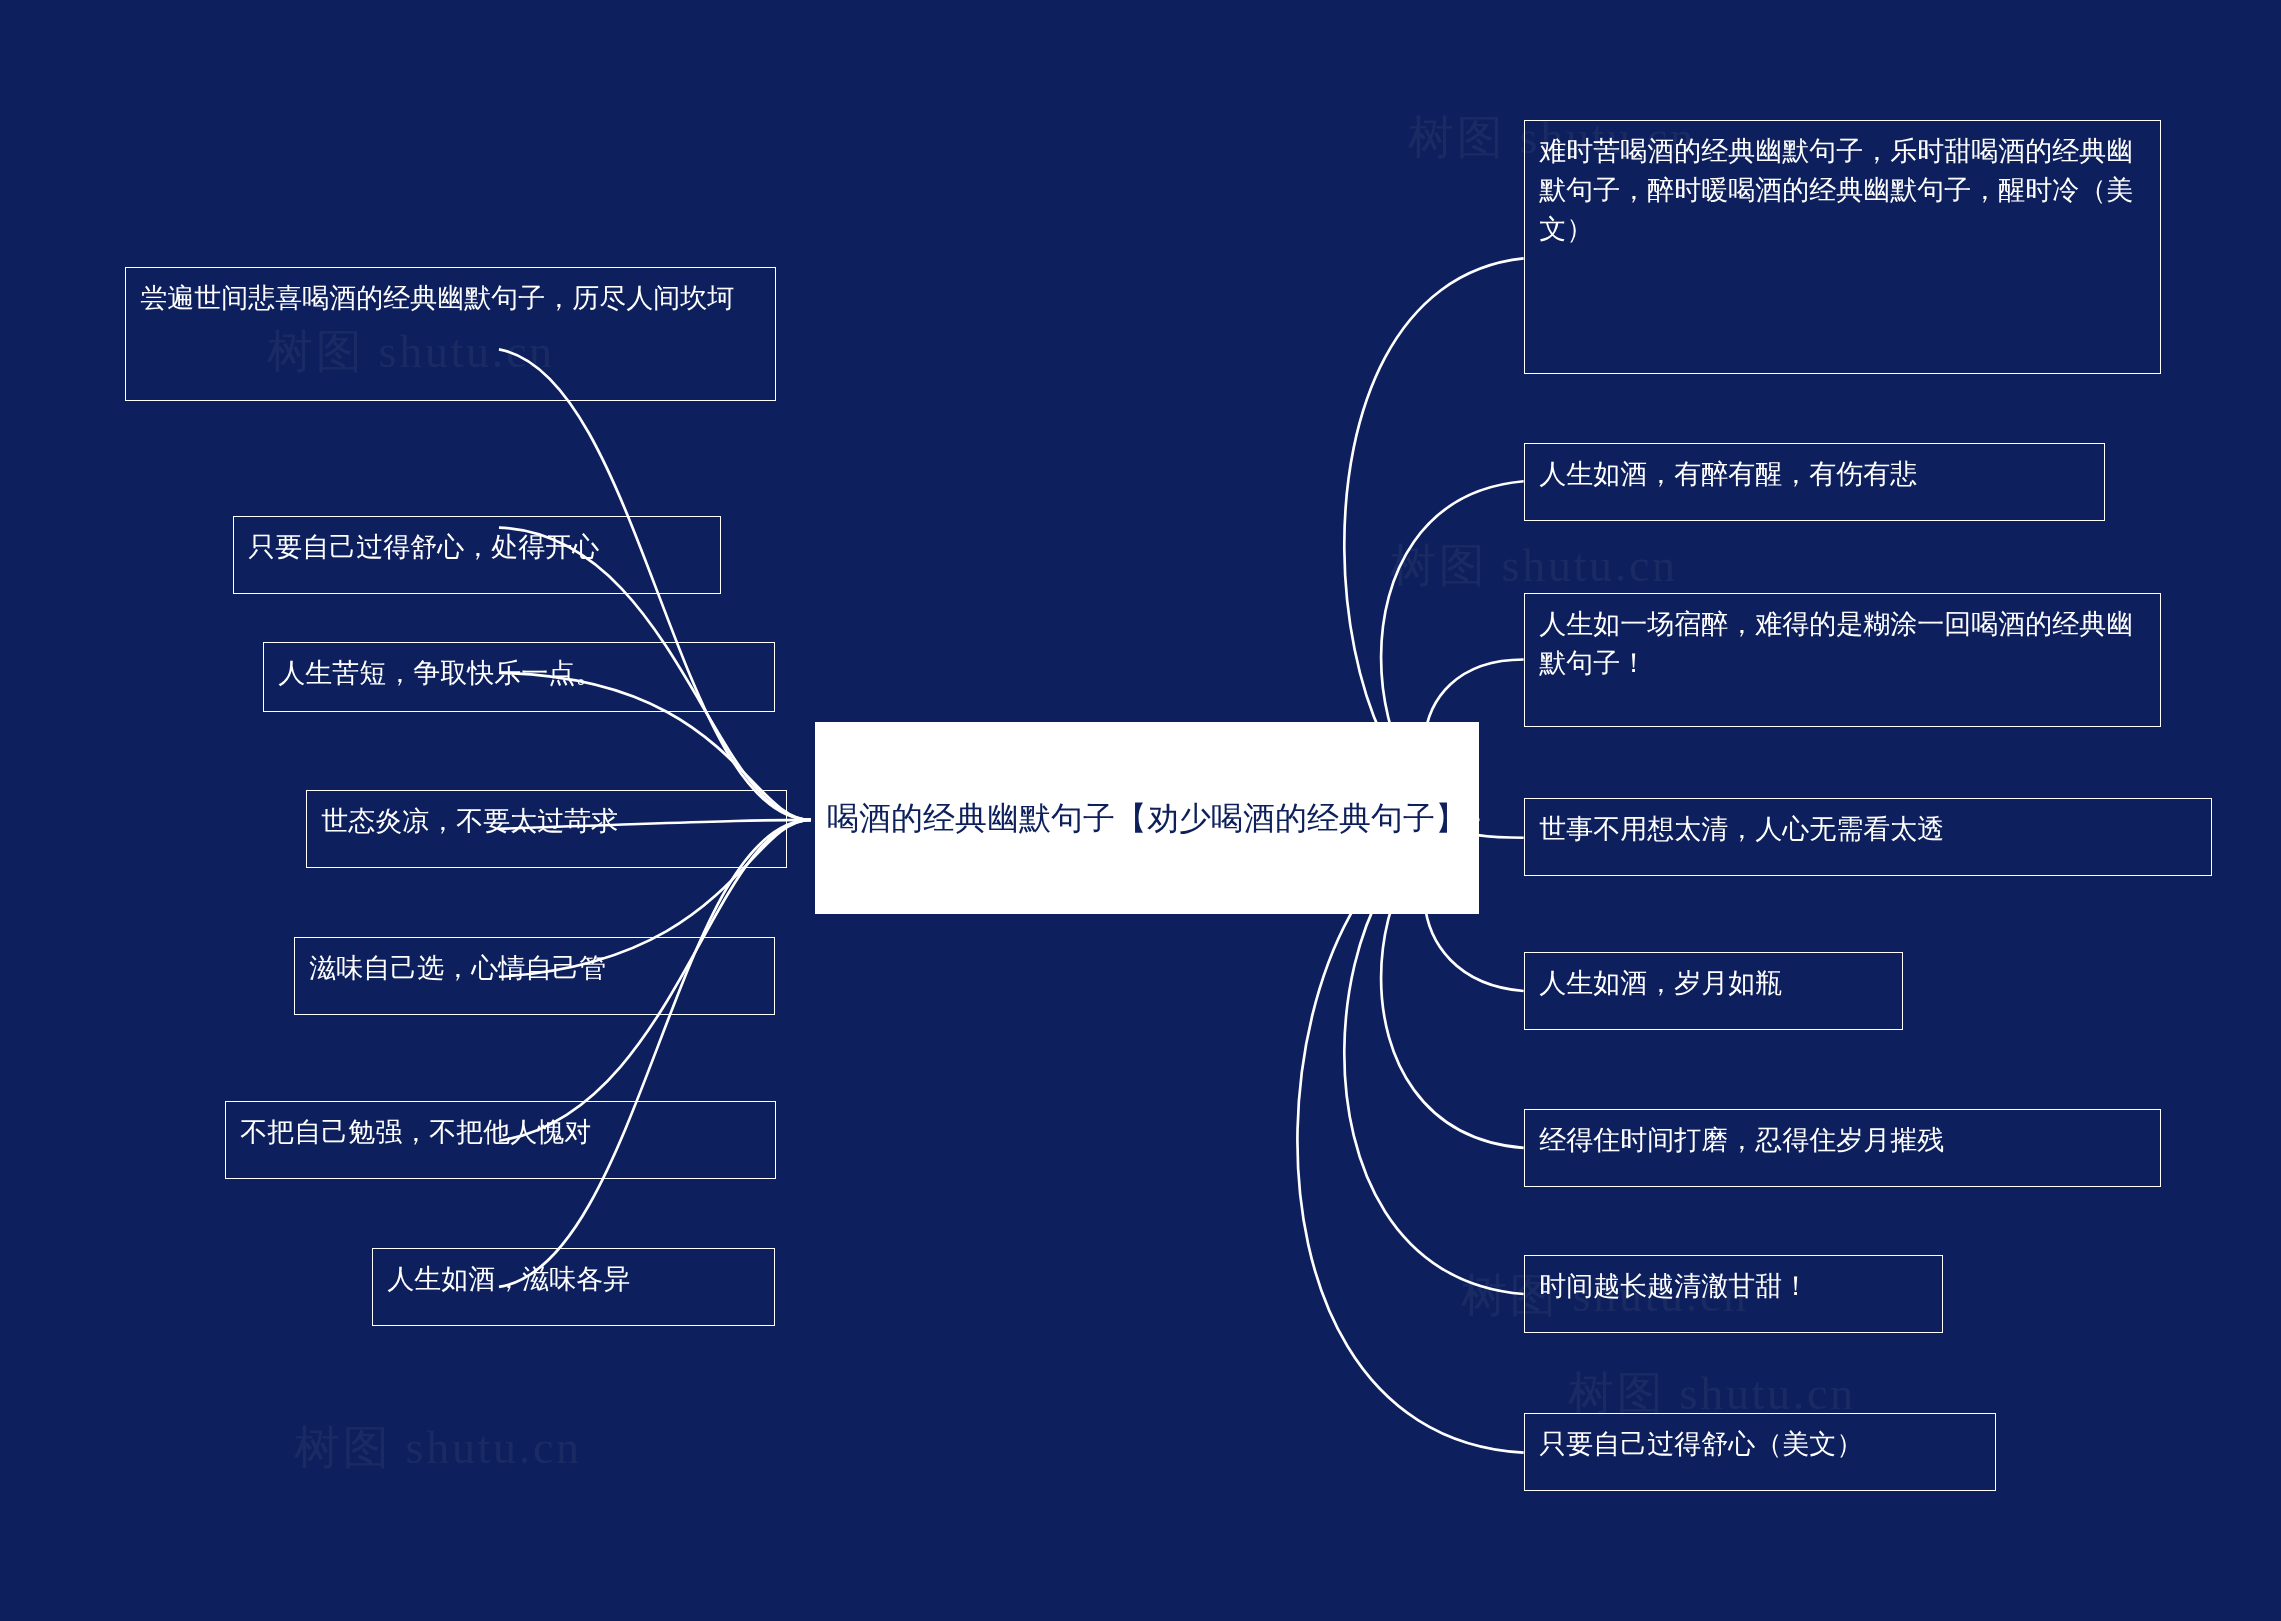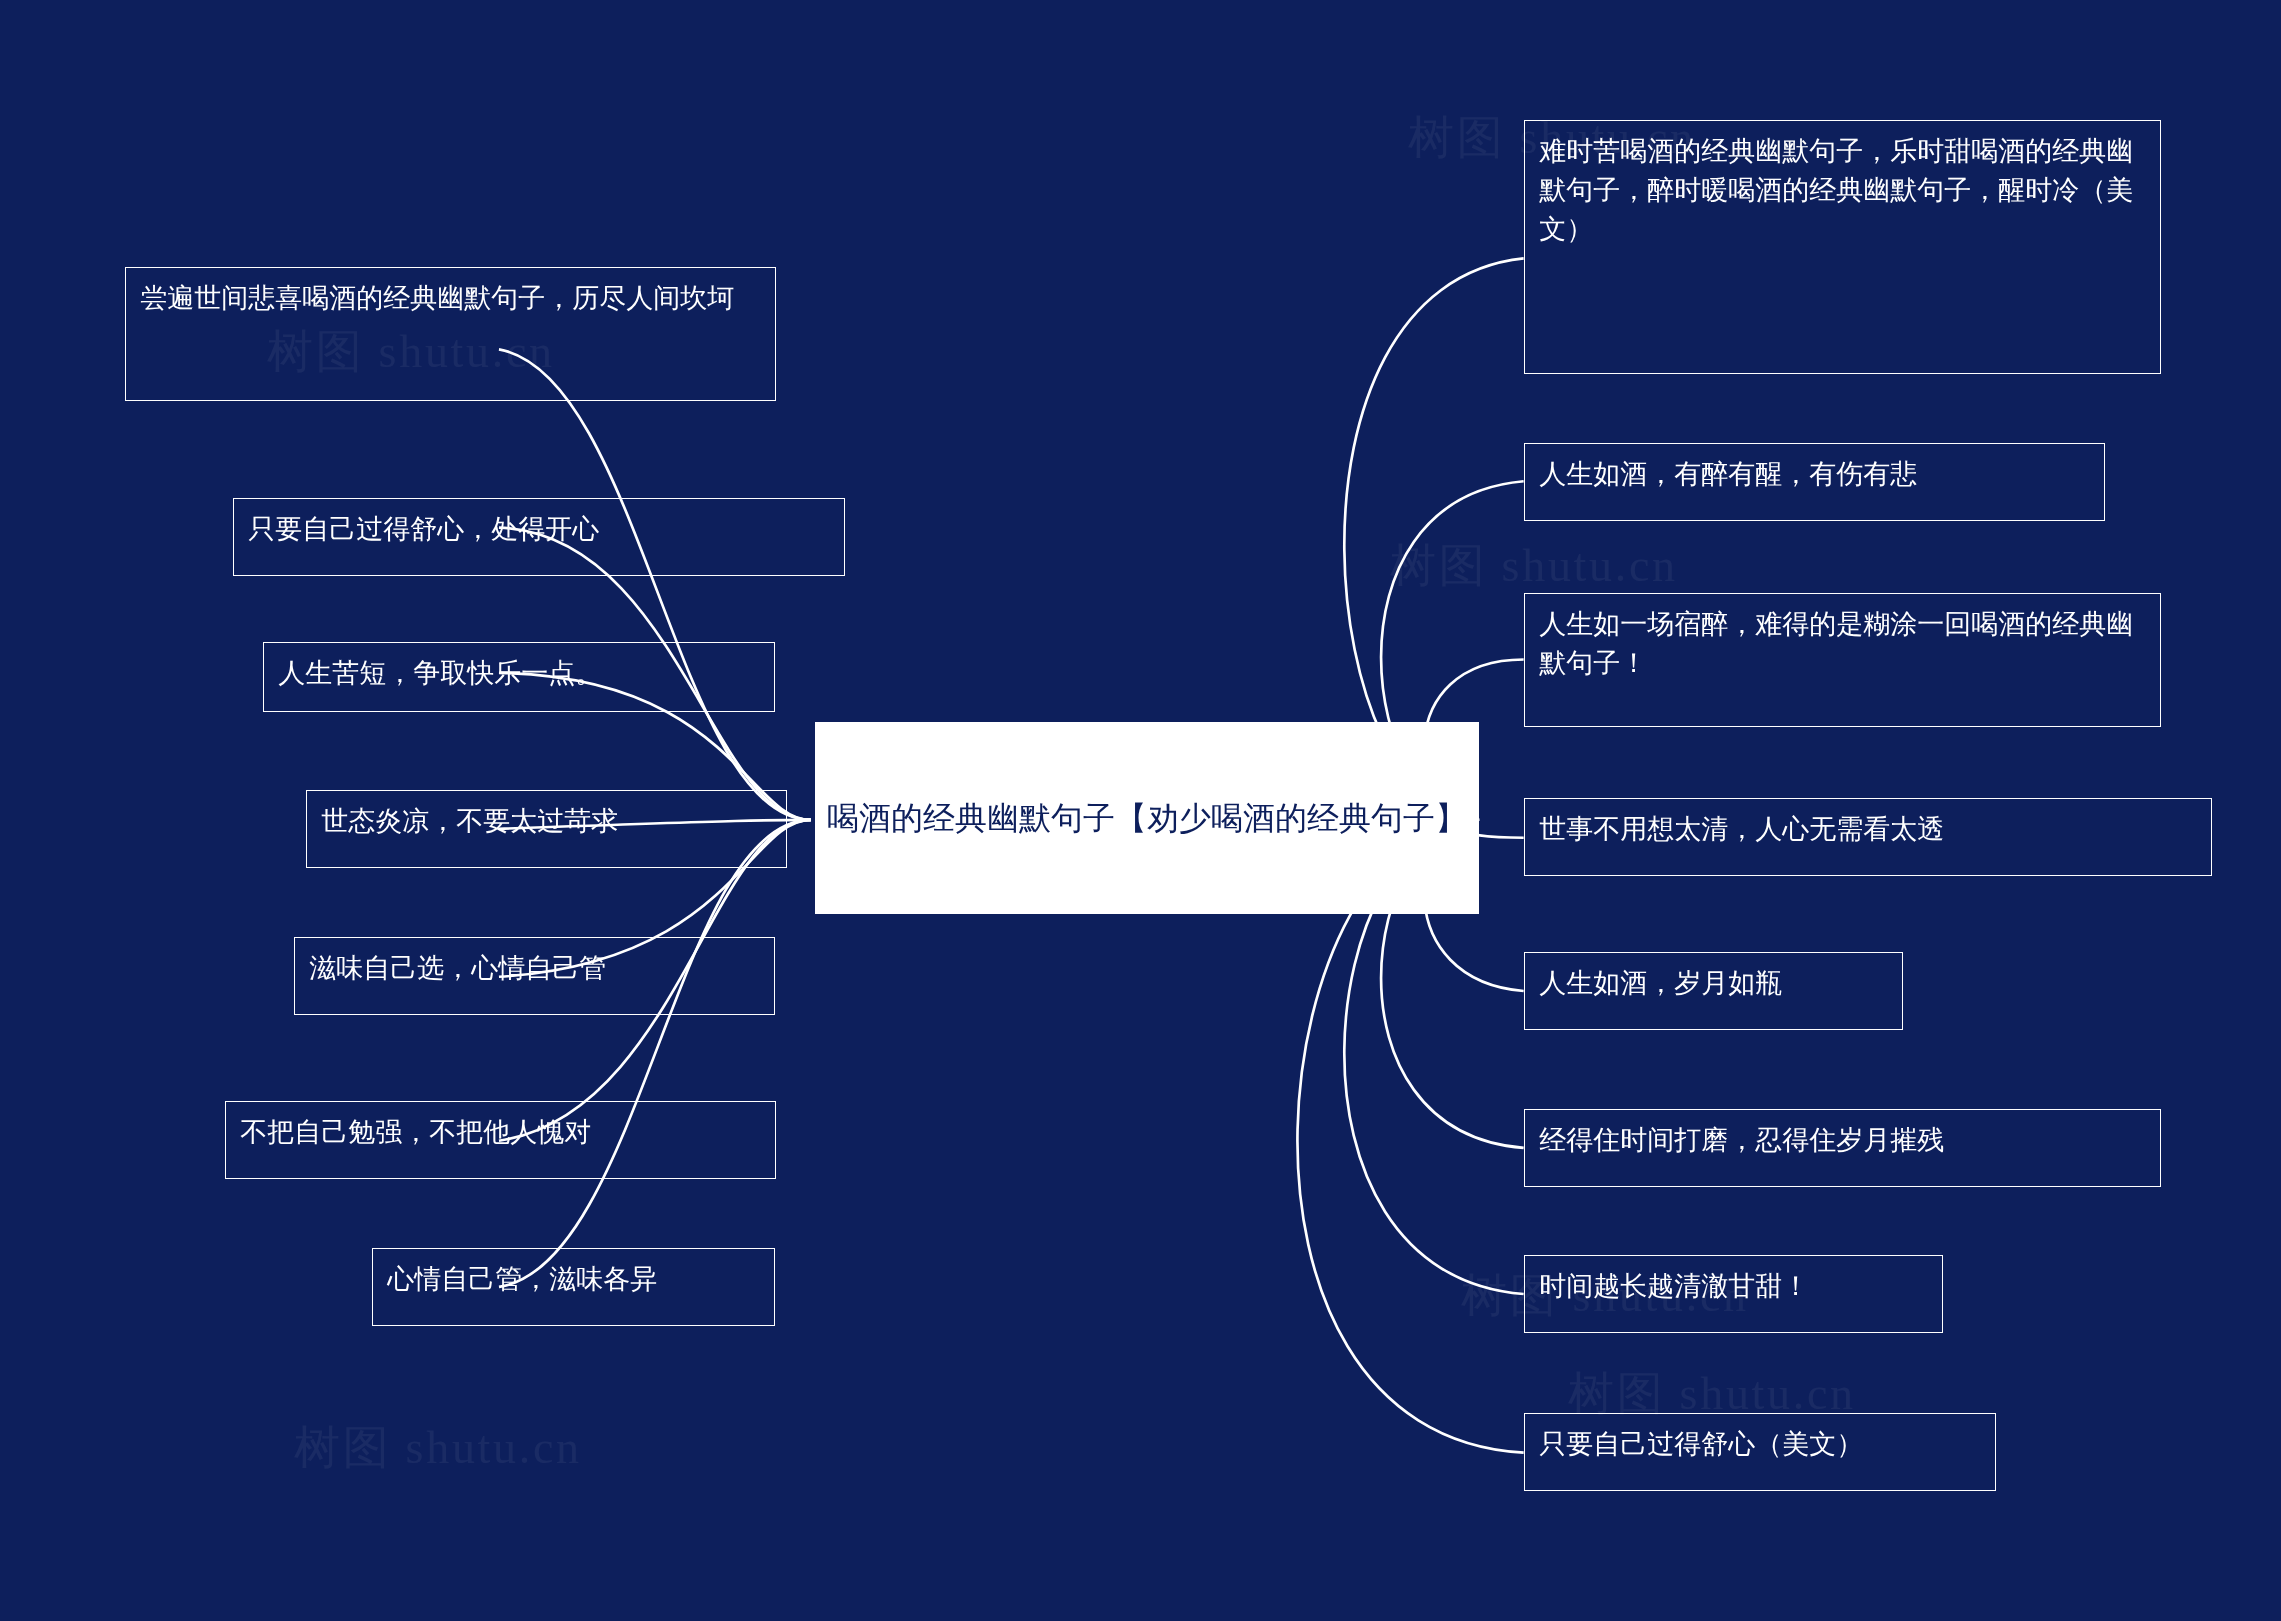--- a/index.html
+++ b/index.html
@@ -90,31 +90,31 @@
 
   <div class="watermark" style="left:267px; top:321px;">树图 shutu.cn</div>
   <div class="watermark" style="left:1408px; top:107px;">树图 shutu.cn</div>
   <div class="watermark" style="left:1390px; top:535px;">树图 shutu.cn</div>
   <div class="watermark" style="left:294px; top:1417px;">树图 shutu.cn</div>
   <div class="watermark" style="left:1461px; top:1265px;">树图 shutu.cn</div>
   <div class="watermark" style="left:1568px; top:1363px;">树图 shutu.cn</div>
 
   <div class="node" style="left:125px; top:267px; width:651px; height:134px;">尝遍世间悲喜喝酒的经典幽默句子，历尽人间坎坷</div>
 
-  <div class="node" style="left:233px; top:498px; width:612px; height:78px;">只要自己过得舒心，处得开心</div>
+  <div class="node" style="left:233px; top:516px; width:488px; height:78px;">只要自己过得舒心，处得开心</div>
 
   <div class="node" style="left:263px; top:642px; width:512px; height:70px;">人生苦短，争取快乐一点。</div>
 
   <div class="node" style="left:294px; top:790px; width:481px; height:78px;margin-left:12px;">世态炎凉，不要太过苛求</div>
 
   <div class="node" style="left:294px; top:937px; width:481px; height:78px;">滋味自己选，心情自己管</div>
 
   <div class="node" style="left:225px; top:1101px; width:551px; height:78px;">不把自己勉强，不把他人愧对</div>
 
-  <div class="node" style="left:372px; top:1248px; width:403px; height:78px;">心情自己管，滋味各异</div>
+  <div class="node" style="left:372px; top:1248px; width:403px; height:78px;">人生如酒，滋味各异</div>
 
   <div class="node center" style="left:815px; top:722px; width:664px; height:192px; display:flex; align-items:center; justify-content:center;">喝酒的经典幽默句子【劝少喝酒的经典句子】</div>
 
   <div class="node" style="left:1524px; top:120px; width:637px; height:254px;">难时苦喝酒的经典幽默句子，乐时甜喝酒的经典幽默句子，醉时暖喝酒的经典幽默句子，醒时冷（美文）</div>
 
   <div class="node" style="left:1524px; top:443px; width:581px; height:78px;">人生如酒，有醉有醒，有伤有悲</div>
 
   <div class="node" style="left:1524px; top:593px; width:637px; height:134px;">人生如一场宿醉，难得的是糊涂一回喝酒的经典幽默句子！</div>
 
   <div class="node" style="left:1524px; top:798px; width:688px; height:78px;">世事不用想太清，人心无需看太透</div>

